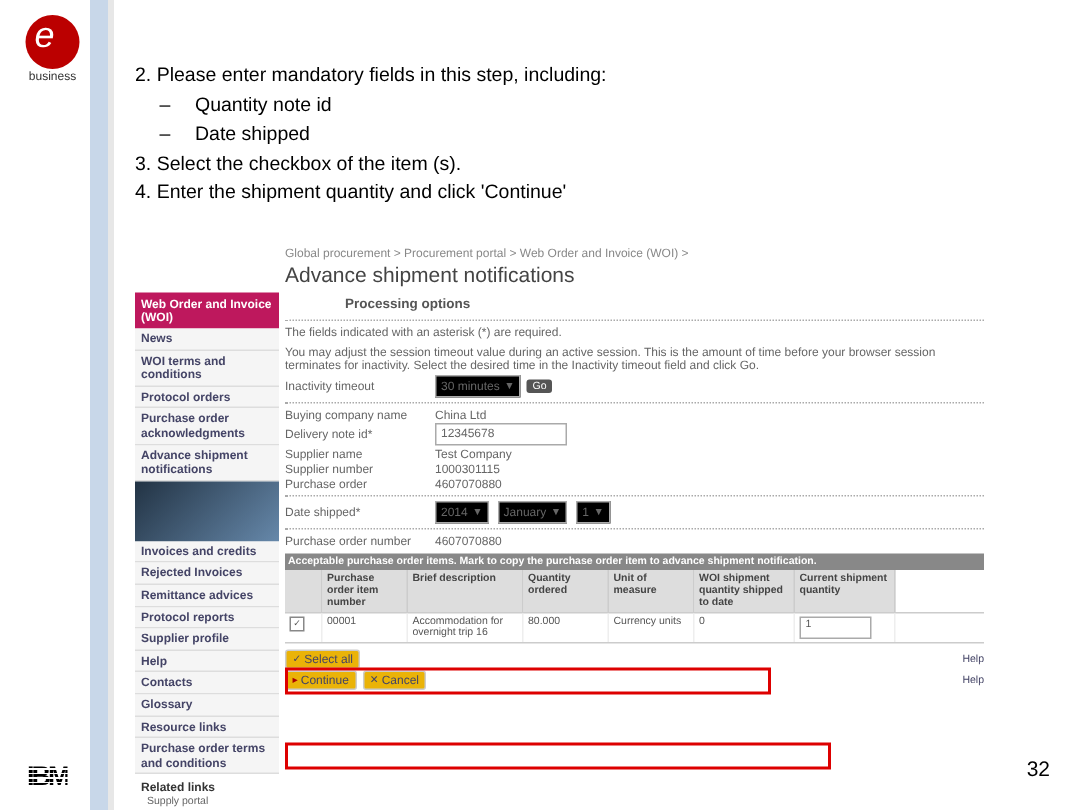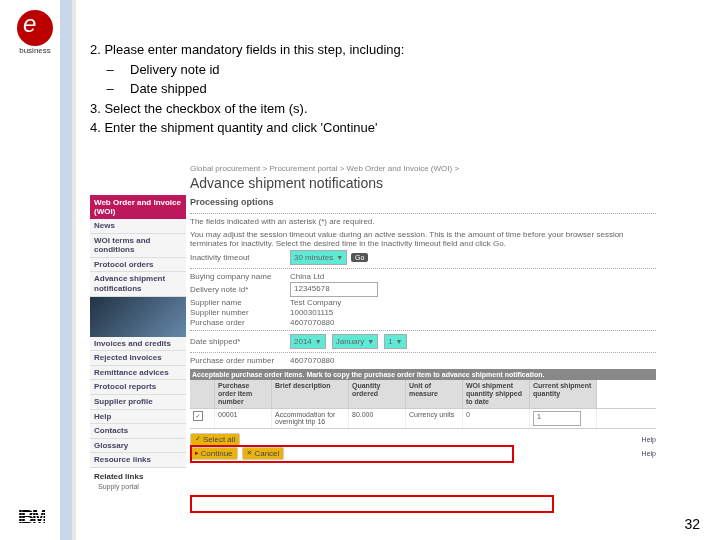--- a/index.html
+++ b/index.html
@@ -17,84 +17,86 @@
   .breadcrumb { font-size:8px; color:#888; padding:2px 0 2px 100px; }
   .app-title { font-size:14px; color:#444; padding:0 0 4px 100px; }
   .layout { display:flex; }
   .sidebar { width:96px; flex-shrink:0; }
   .sidebar-top { background:#be185d; color:#fff; font-size:8px; font-weight:bold; padding:3px 4px; }
   .sidebar-item { font-size:8px; color:#446; font-weight:bold; padding:2px 4px; border-bottom:1px solid #ddd; background:#f5f5f5; line-height:1.2; }
   .sidebar-sub { font-size:7px; color:#666; padding:1px 4px 1px 8px; }
   .sidebar-img { height:40px; background:linear-gradient(135deg,#234 0%,#68a 100%); }
 
   .main { flex:1; padding:2px 4px; font-size:8px; color:#666; }
-  .subtitle { font-size:9px; color:#555; font-weight:bold; }
+  .subtitle { font-size:9px; color:#555; font-weight:bold;margin-left:40px; }
   .note { font-size:8px; color:#555; font-weight:bold; }
   .small { font-size:8px; color:#666; line-height:1.2; }
   .dotline { border-top:1px dotted #aaa; margin:3px 0; }
   .row { display:flex; align-items:center; margin:1px 0; }
   .lbl { width:100px; }
   .input-box { border:1px solid #aaa; background:#fff; padding:1px 3px; height:11px; display:inline-block; }
-  .select-box { border:1px solid #aaa; background:#5eead4; padding:1px 3px; height:11px; display:inline-flex; align-items:center; }
+  .select-box { border:1px solid #aaa; background:#000000; padding:1px 3px; height:11px; display:inline-flex; align-items:center; }
   .chev { font-size:7px; margin-left:3px; }
   .btn-go { background:#555; color:#fff; border-radius:2px; padding:1px 4px; font-size:7px; margin-left:4px; }
   .red-box { border:2px solid #d00; position:absolute; }
 
   .table-header { background:#888; color:#fff; font-size:7px; font-weight:bold; padding:2px; line-height:1.1; }
   .tbl { display:flex; border-bottom:1px solid #ccc; }
   .tbl > div { padding:2px 3px; }
   .col-head { background:#ddd; font-size:7px; color:#444; font-weight:bold; line-height:1.1; border-right:1px solid #ccc; }
   .col-cell { font-size:7px; color:#555; border-right:1px solid #eee; }
 
   .action-btn { display:inline-flex; align-items:center; font-size:8px; color:#446; background:#eab308; border:1px solid #ccc; border-radius:2px; padding:1px 4px; margin-right:4px; }
   .action-btn .ico { margin-right:2px; font-size:7px; }
 
-  .page-num { position:absolute; right:20px; bottom:8px; font-size:14px; }
+  .page-num { position:absolute; right:20px; bottom:20px; font-size:14px; }
   .ibm-logo { position:absolute; left:18px; bottom:12px; font-family: Arial; font-weight:bold; font-size:18px; letter-spacing:-2px; color:#000; background:repeating-linear-gradient(to bottom,#000 0 2px,#fff 2px 3px); -webkit-background-clip:text; background-clip:text; -webkit-text-fill-color:transparent; }
 </style>
 </head>
 <body>
 
 <div class="logo-area">
   <div class="logo-circle">
       <span class="logo-e">e</span>
     </div>
   <div class="logo-text">business</div>
 </div>
 <div class="blue-strip"></div>
 <div class="gray-strip"></div>
 
 <div class="instructions">
   <div>2. Please enter mandatory fields in this step, including:</div>
-  <div><span class="dash">–</span><span>Delivery note id</span></div>
+  <div><span class="dash">–</span><span>Quantity note id</span></div>
   <div><span class="dash">–</span><span>Date shipped</span></div>
   <div>3. Select the checkbox of the item (s).</div>
   <div>4. Enter the shipment quantity and click 'Continue'</div>
 </div>
 
 <div class="app-window">
   <div class="breadcrumb">Global procurement &gt; Procurement portal &gt; Web Order and Invoice (WOI) &gt;</div>
   <div class="app-title">Advance shipment notifications</div>
   <div class="layout">
     <div class="sidebar">
       <div class="sidebar-top">Web Order and Invoice (WOI)</div>
       <div class="sidebar-item">News</div>
       <div class="sidebar-item">WOI terms and conditions</div>
       <div class="sidebar-item">Protocol orders</div>
+      <div class="sidebar-item">Purchase order acknowledgments</div>
       <div class="sidebar-item">Advance shipment notifications</div>
       <div class="sidebar-img"></div>
       <div class="sidebar-item">Invoices and credits</div>
       <div class="sidebar-item">Rejected Invoices</div>
       <div class="sidebar-item">Remittance advices</div>
       <div class="sidebar-item">Protocol reports</div>
       <div class="sidebar-item">Supplier profile</div>
       <div class="sidebar-item">Help</div>
       <div class="sidebar-item">Contacts</div>
       <div class="sidebar-item">Glossary</div>
       <div class="sidebar-item">Resource links</div>
+      <div class="sidebar-item">Purchase order terms and conditions</div>
       <div style="font-size:8px;font-weight:bold;color:#333;padding:4px 4px 1px;">Related links</div>
       <div class="sidebar-sub">Supply portal</div>
 
     </div>
 
     <div class="main">
       <div class="subtitle">Processing options</div>
       <div style="height:3px"></div>
       <div class="dotline"></div>
       <div class="small">The fields indicated with an asterisk (*) are required.</div>

